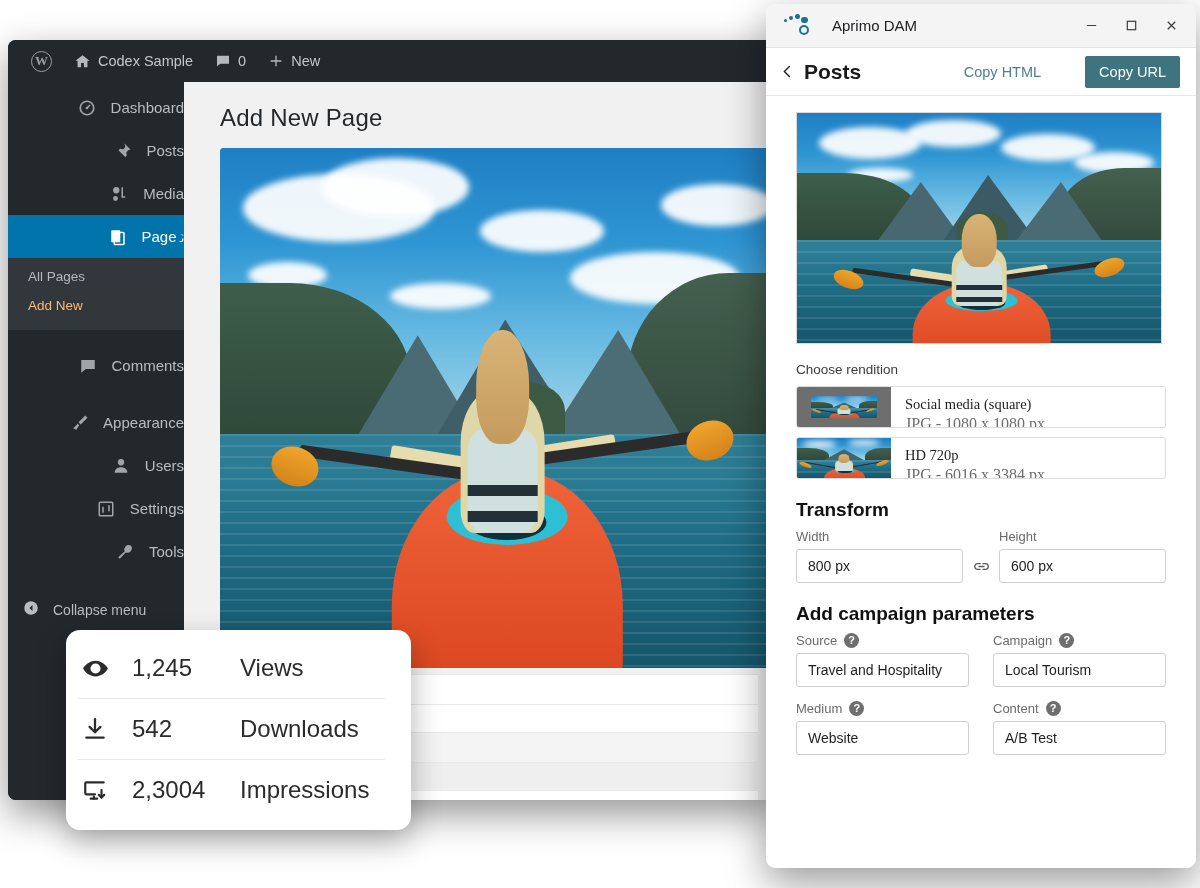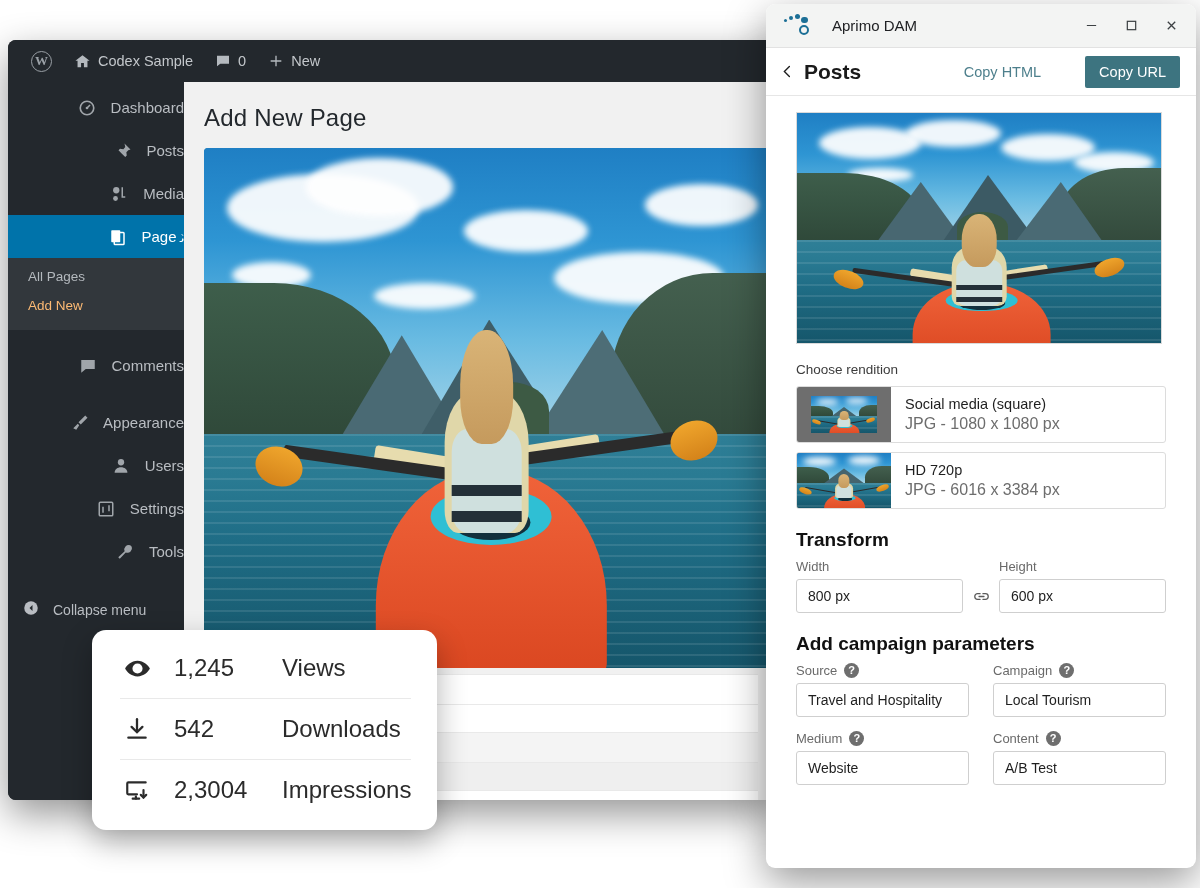--- a/index.html
+++ b/index.html
@@ -52,21 +52,21 @@
     content:""; position:absolute; right:-8px; top:50%; transform:translateY(-50%);
     border:8px solid transparent; border-left-color:#0073aa;
   }
   .submenu { background: #32373c; padding: 4px 0 10px 0; }
   .submenu .sub-item { padding: 7px 0 7px 20px; font-size: 13.5px; color: #b4b9be; }
   .submenu .sub-item.current { color: #fdba74; font-weight: 400; }
   .menu-sep { height: 14px; }
   .collapse-row { display:flex; align-items:center; gap:13px; padding:12px 0 12px 14px; color:#b9bdc2; font-size:14px;}
 
   
-  .wp-content { flex: 1; background: #f1f1f1; padding: 22px 20px 0 20px; overflow:hidden; position:relative; }
+  .wp-content { flex: 1; background: #f1f1f1; padding: 22px 20px 0 36px; overflow:hidden; position:relative; }
   .wp-page-title { font-size: 24px; color: #23282d; font-weight: 400; font-family:"Liberation Sans",sans-serif; margin-bottom: 16px; letter-spacing:.2px;}
 
   .hero-img { width: 565px; height: 520px; border-radius: 4px; overflow: hidden; position: relative; background:#2b7fb0;}
   .blocks { margin-top: 6px; }
   .blk { background:#fff; border-top:1px solid #e9e9e9; }
   .blk.h1 { height: 30px; }
   .blk.h2 { height: 28px; background:#fff;}
   .blk.g  { height: 30px; background:#f4f4f4; }
   .blk.g2 { height: 28px; background:#efefef; }
   .blk.h3 { height: 44px; background:#fff; }
@@ -98,24 +98,24 @@
      width:12.5%; height:20%; background:#cfe0de; border-radius:22%; }
   .vest-strap{ position:absolute; left:50%; transform:translateX(-50%); width:12.5%; height:2.2%; background:#243038;}
   .hair { position:absolute; left:50%; bottom:43%; transform:translateX(-50%);
      width:9.5%; height:22%; background:linear-gradient(180deg,#d9b477,#c59a5d); border-radius:48% 48% 40% 40%;}
   .arm { position:absolute; background:#e7dcae; height:3.4%; border-radius:3px;}
   .paddle { position:absolute; height:2.3%; background:#2b2b2b; border-radius:2px;}
   .blade { position:absolute; width:8.5%; height:7.5%; background:linear-gradient(180deg,#efa52c,#d4831a); border-radius:50%;}
 
   
   .stats-card {
-    position:absolute; left:92px; top:630px; width:345px;
+    position:absolute; left:66px; top:630px; width:345px;
     background:#fff; border-radius:14px;
     box-shadow: 0 12px 30px rgba(0,0,0,.30);
-    padding: 8px 26px 10px 28px;
+    padding: 8px 26px 10px 12px;
   }
   .stat-row { display:flex; align-items:center; gap:22px; padding:16px 2px; }
   .stat-row + .stat-row { border-top:1px solid #e9e9e9; }
   .stat-ico { width:30px; flex:0 0 30px; display:flex; align-items:center; justify-content:center; color:#2b2b2b; }
   .stat-num { font-size:24px; color:#2b2b2b; font-weight:400; min-width:86px; }
   .stat-lbl { font-size:24px; color:#2b2b2b; font-weight:400; }
 
   
   .dam-window {
     position:absolute; left:766px; top:4px; width:430px; height:864px;
@@ -138,21 +138,21 @@
   .share-title { font-size:21px; font-weight:700; color:#1a1a1a; flex:1; margin-left:2px; }
   .link-btn { font-size:14.5px; color:#4d7f8c; padding:0 12px; }
   .copy-url-btn { font-size:14.5px; color:#fff; background:#3d7480; padding:8px 14px; border-radius:2px;margin-left:32px; }
 
   .dam-body { flex:1; overflow:hidden; padding:16px 30px 0 30px; }
 
   .preview-img { width:366px; height:232px; border:1px solid #dadada; position:relative; overflow:hidden; background:#2b7fb0;}
 
   .sect-label { font-size:13.5px; color:#3c3c3c; margin:18px 0 9px 0; }
   .rend-card { display:flex; align-items:stretch; border:1px solid #dcdcdc; border-radius:3px;
-     height:57px; overflow:hidden; background:#fff; margin-bottom:9px; }
+     height:42px; overflow:hidden; background:#fff; margin-bottom:9px;font-family:Liberation Serif, serif; }
   .rend-thumb { width:94px; flex:0 0 94px; position:relative; overflow:hidden; background:#6e6e6e;}
   .rend-thumb .inner { position:absolute; inset:0; }
   .rend-thumb.square .inner { top:9px; bottom:9px; left:14px; right:14px; }
   .rend-meta { padding:8px 0 0 14px; }
   .rend-name { font-size:14.5px; color:#1f1f1f; line-height:1.25; }
   .rend-sub { font-size:16px; color:#6d6d6d; margin-top:2px; }
 
   .h-sect { font-size:19px; font-weight:700; color:#111; margin:20px 0 8px 0; }
   .field-grid { display:flex; gap:0; align-items:flex-end; }
   .fld { flex:1; }

